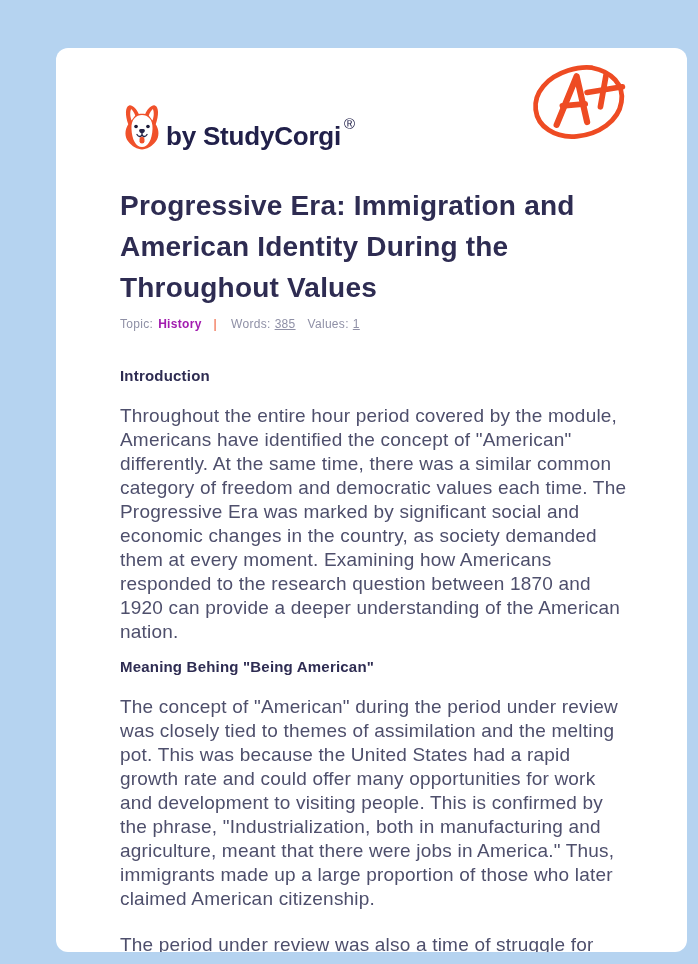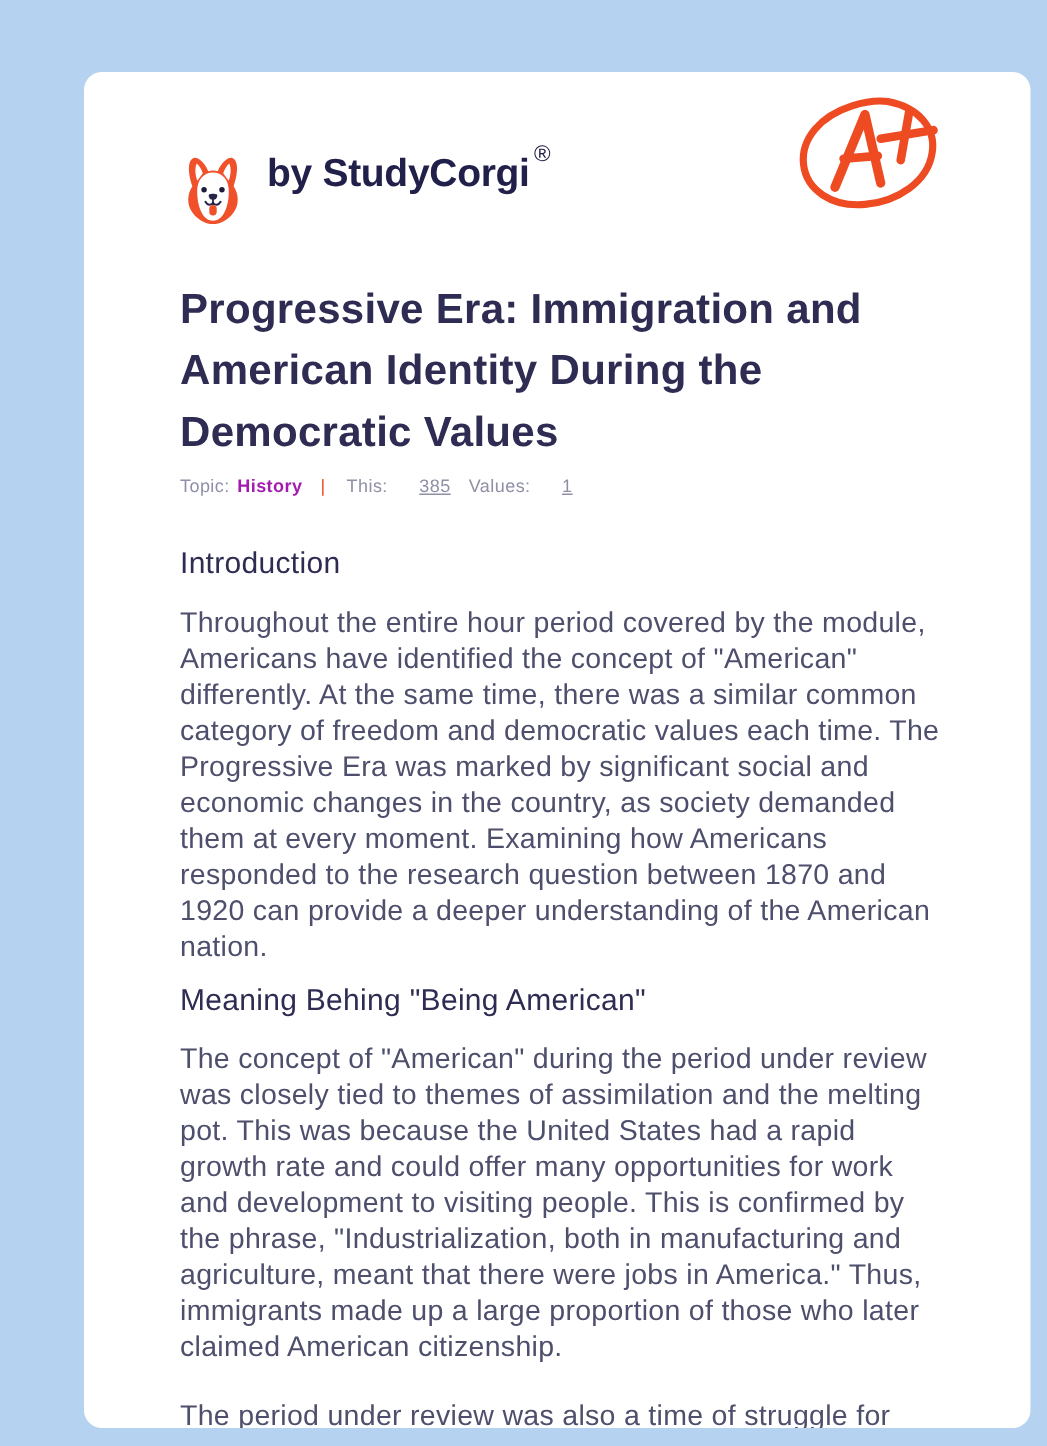--- a/index.html
+++ b/index.html
@@ -24,22 +24,22 @@
     overflow: hidden;
   }
   .header-row {
     height: 80px;
     display: flex;
     align-items: center;
     justify-content: space-between;
   }
   .brand {
     display: flex;
-    align-items: flex-start;
-    gap: 14px;
+    align-items: flex-end;
+    gap: 2px;
     margin-top: 48px;
   }
   .corgi-svg { width: 44px; height: 52px; display: block; }
   .brand-text {
     font-size: 26px;
     font-weight: 700;
     color: #21204a;
     letter-spacing: -0.2px;
     white-space: nowrap;
   }
@@ -75,25 +75,25 @@
     color: #a21caf;
     font-weight: 700;
     margin-left: 5px;
   }
   .meta-sep {
     color: #ee4b23;
     margin: 0 14px 0 12px;
     font-weight: 400;
   }
   .meta-pair { margin-right: 12px; }
-  .meta-pair .val { margin-left: 21px; text-decoration: underline; }
+  .meta-pair .val { margin-left: 4px; text-decoration: underline; }
   .section-heading {
-    font-size: 20px;
+    font-size: 15px;
     line-height: 24px;
-    font-weight: 400;
+    font-weight: 700;
     color: #2e2c52;
     letter-spacing: 0.2px;
   }
   .h-intro { margin-top: 30px; }
   .h-meaning { margin-top: 11px; }
   .para {
     margin-top: 16px;
     font-size: 19px;
     line-height: 24px;
     color: #4e4f6c;
@@ -127,28 +127,28 @@
       <path fill="none" stroke="#ee4b23" stroke-width="6.5" stroke-linecap="round" stroke-linejoin="round" d="M26,66 L47,15 L58,63"></path>
       <path fill="none" stroke="#ee4b23" stroke-width="6" stroke-linecap="round" d="M32,46 L56,44"></path>
       <path fill="none" stroke="#ee4b23" stroke-width="6" stroke-linecap="round" d="M78,13 L72,47"></path>
       <path fill="none" stroke="#ee4b23" stroke-width="6" stroke-linecap="round" d="M58,32 L95,26"></path>
     </svg>
   </div>
 
   <h1 class="doc-title">
     <span>Progressive Era: Immigration and</span>
     <span>American Identity During the</span>
-    <span>Democratic Values</span>
+    <span>Throughout Values</span>
   </h1>
 
   <div class="meta-row">
     <span>Topic:</span>
     <span class="meta-topic-value">History</span>
     <span class="meta-sep">|</span>
-    <span class="meta-pair"><span>This:</span><span class="val">385</span></span>
+    <span class="meta-pair"><span>Words:</span><span class="val">385</span></span>
     <span class="meta-pair"><span>Values:</span><span class="val">1</span></span>
   </div>
 
   <h2 class="section-heading h-intro">Introduction</h2>
   <p class="para">Throughout the entire hour period covered by the module, Americans have identified the concept of "American" differently. At the same time, there was a similar common category of freedom and democratic values each time. The Progressive Era was marked by significant social and economic changes in the country, as society demanded them at every moment. Examining how Americans responded to the research question between 1870 and 1920 can provide a deeper understanding of the American nation.</p>
 
   <h2 class="section-heading h-meaning">Meaning Behing "Being American"</h2>
   <p class="para">The concept of "American" during the period under review was closely tied to themes of assimilation and the melting pot. This was because the United States had a rapid growth rate and could offer many opportunities for work and development to visiting people. This is confirmed by the phrase, "Industrialization, both in manufacturing and agriculture, meant that there were jobs in America." Thus, immigrants made up a large proportion of those who later claimed American citizenship.</p>
   <p class="para second">The period under review was also a time of struggle for many Americans' rights. Women's suffragette movements gained strength to get the same opportunities in society as men. In this regard, many Americans might say that being an American means having equal rights and responsibilities.</p>
 

